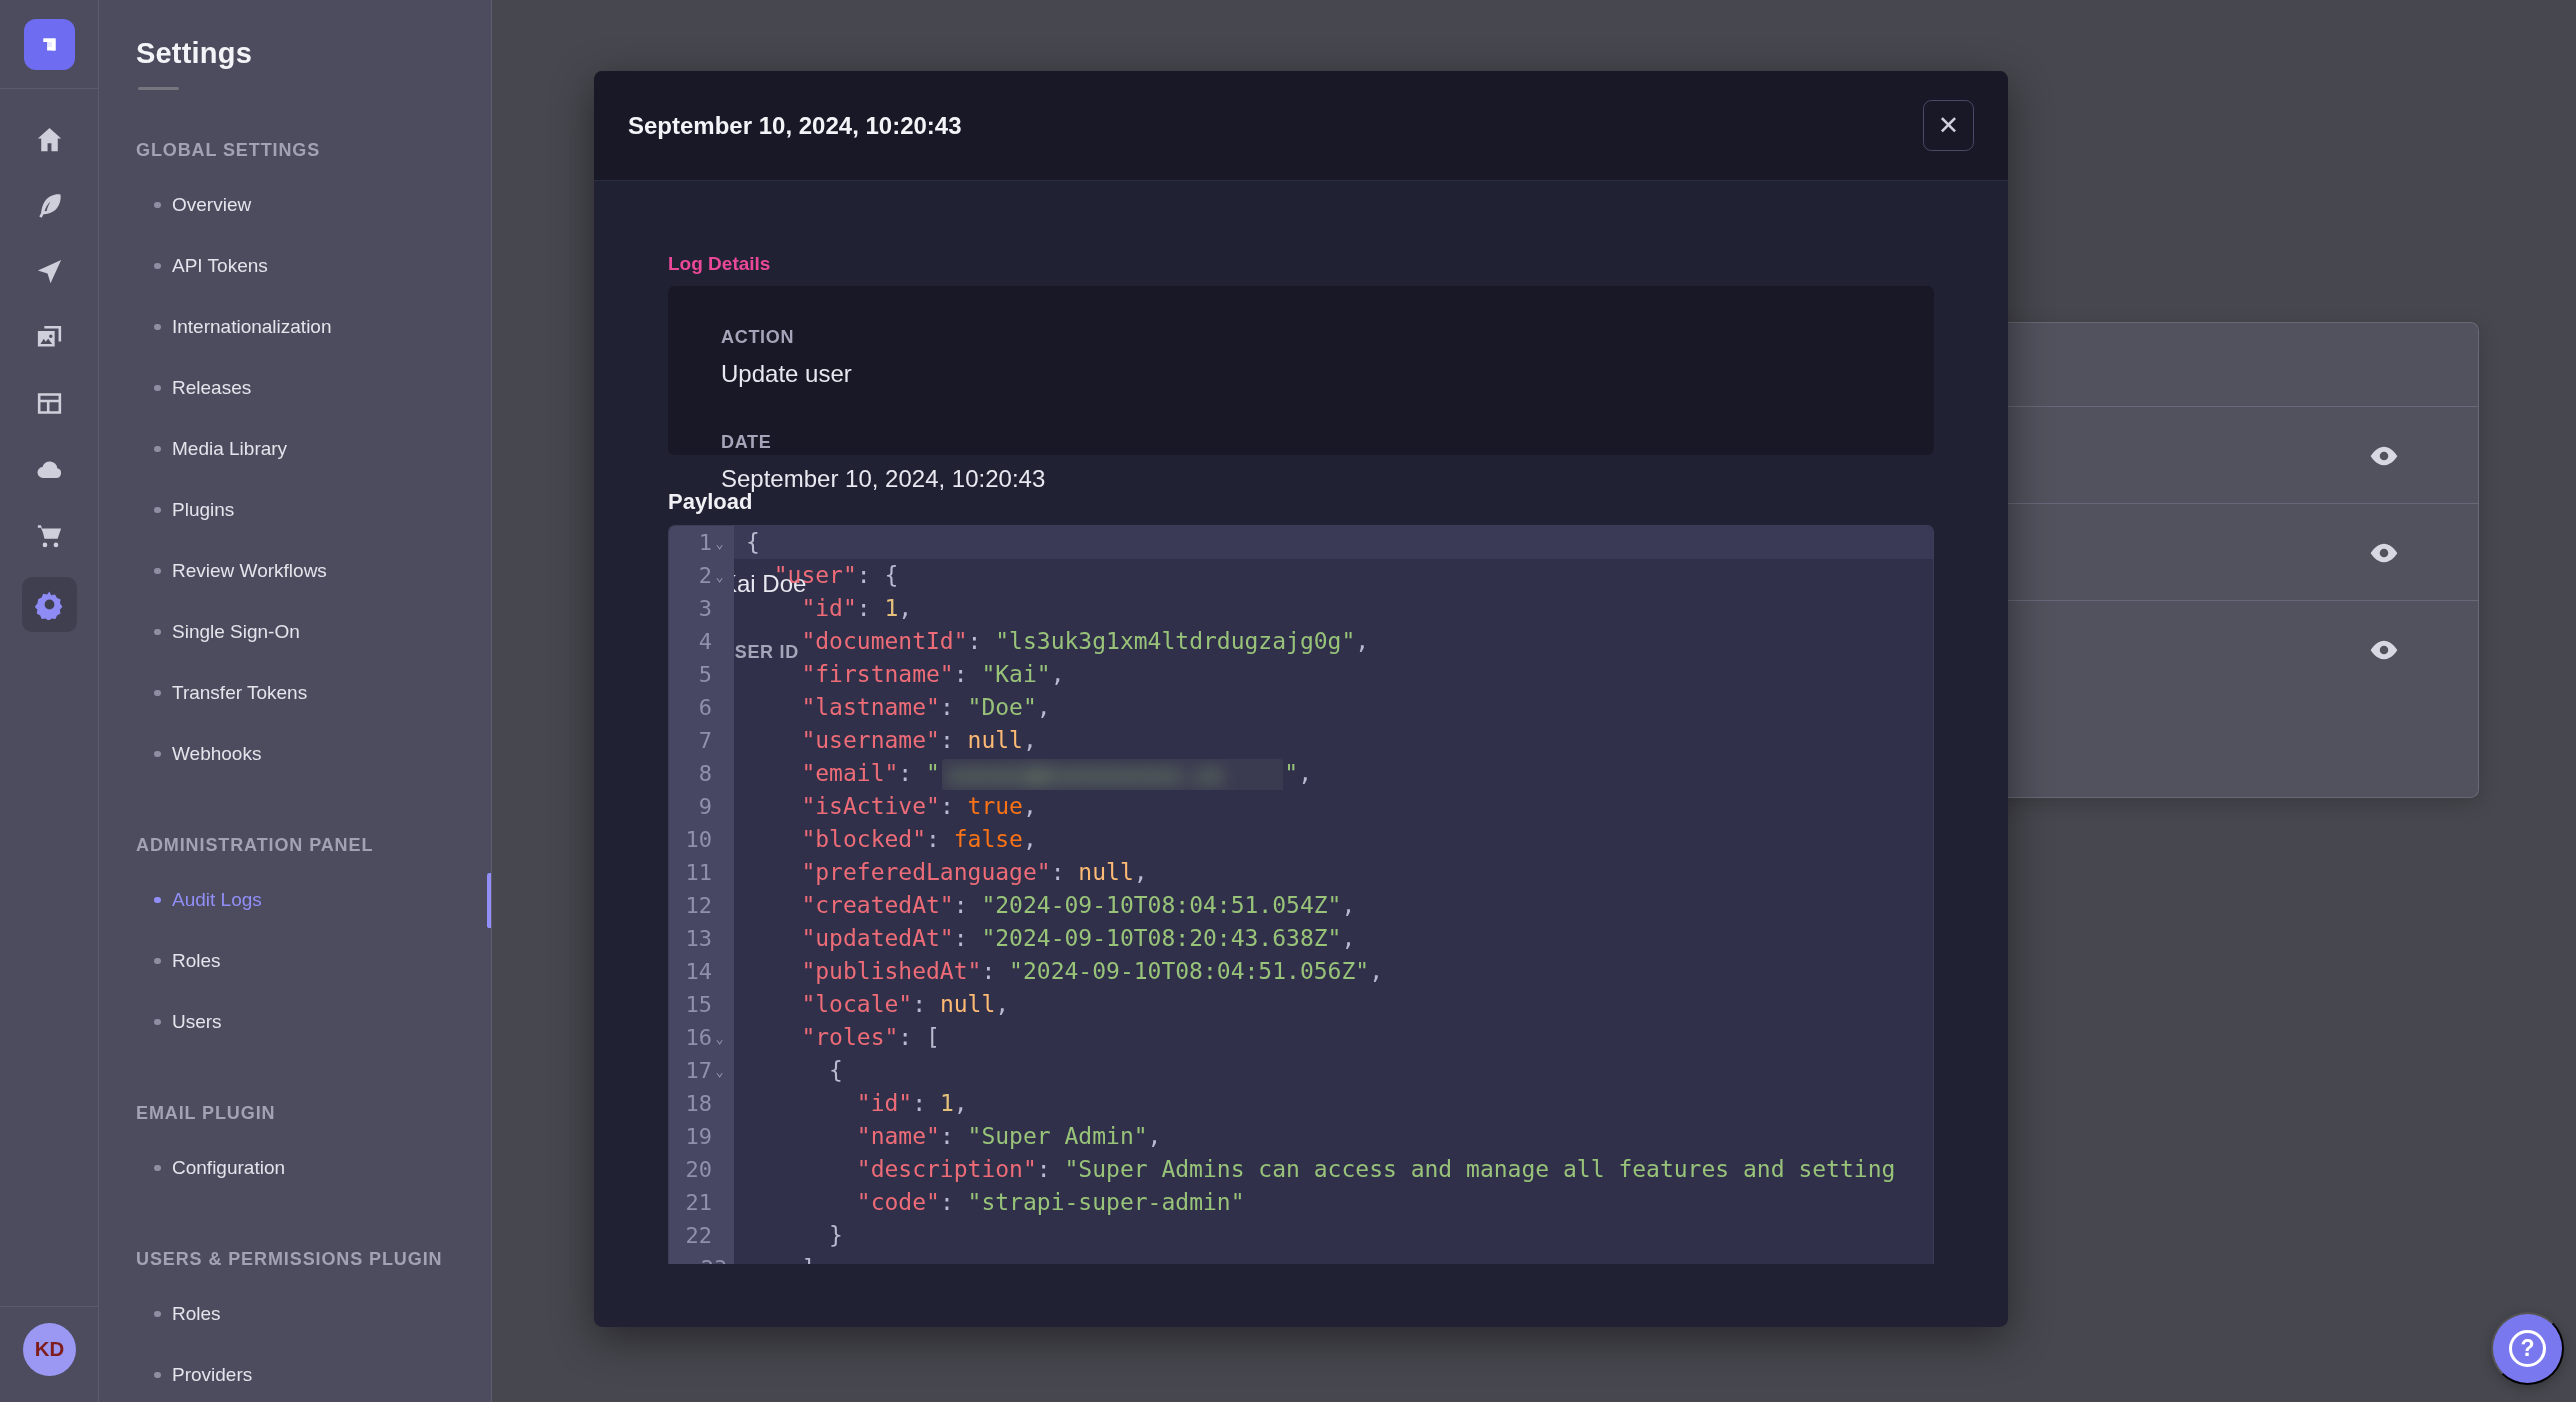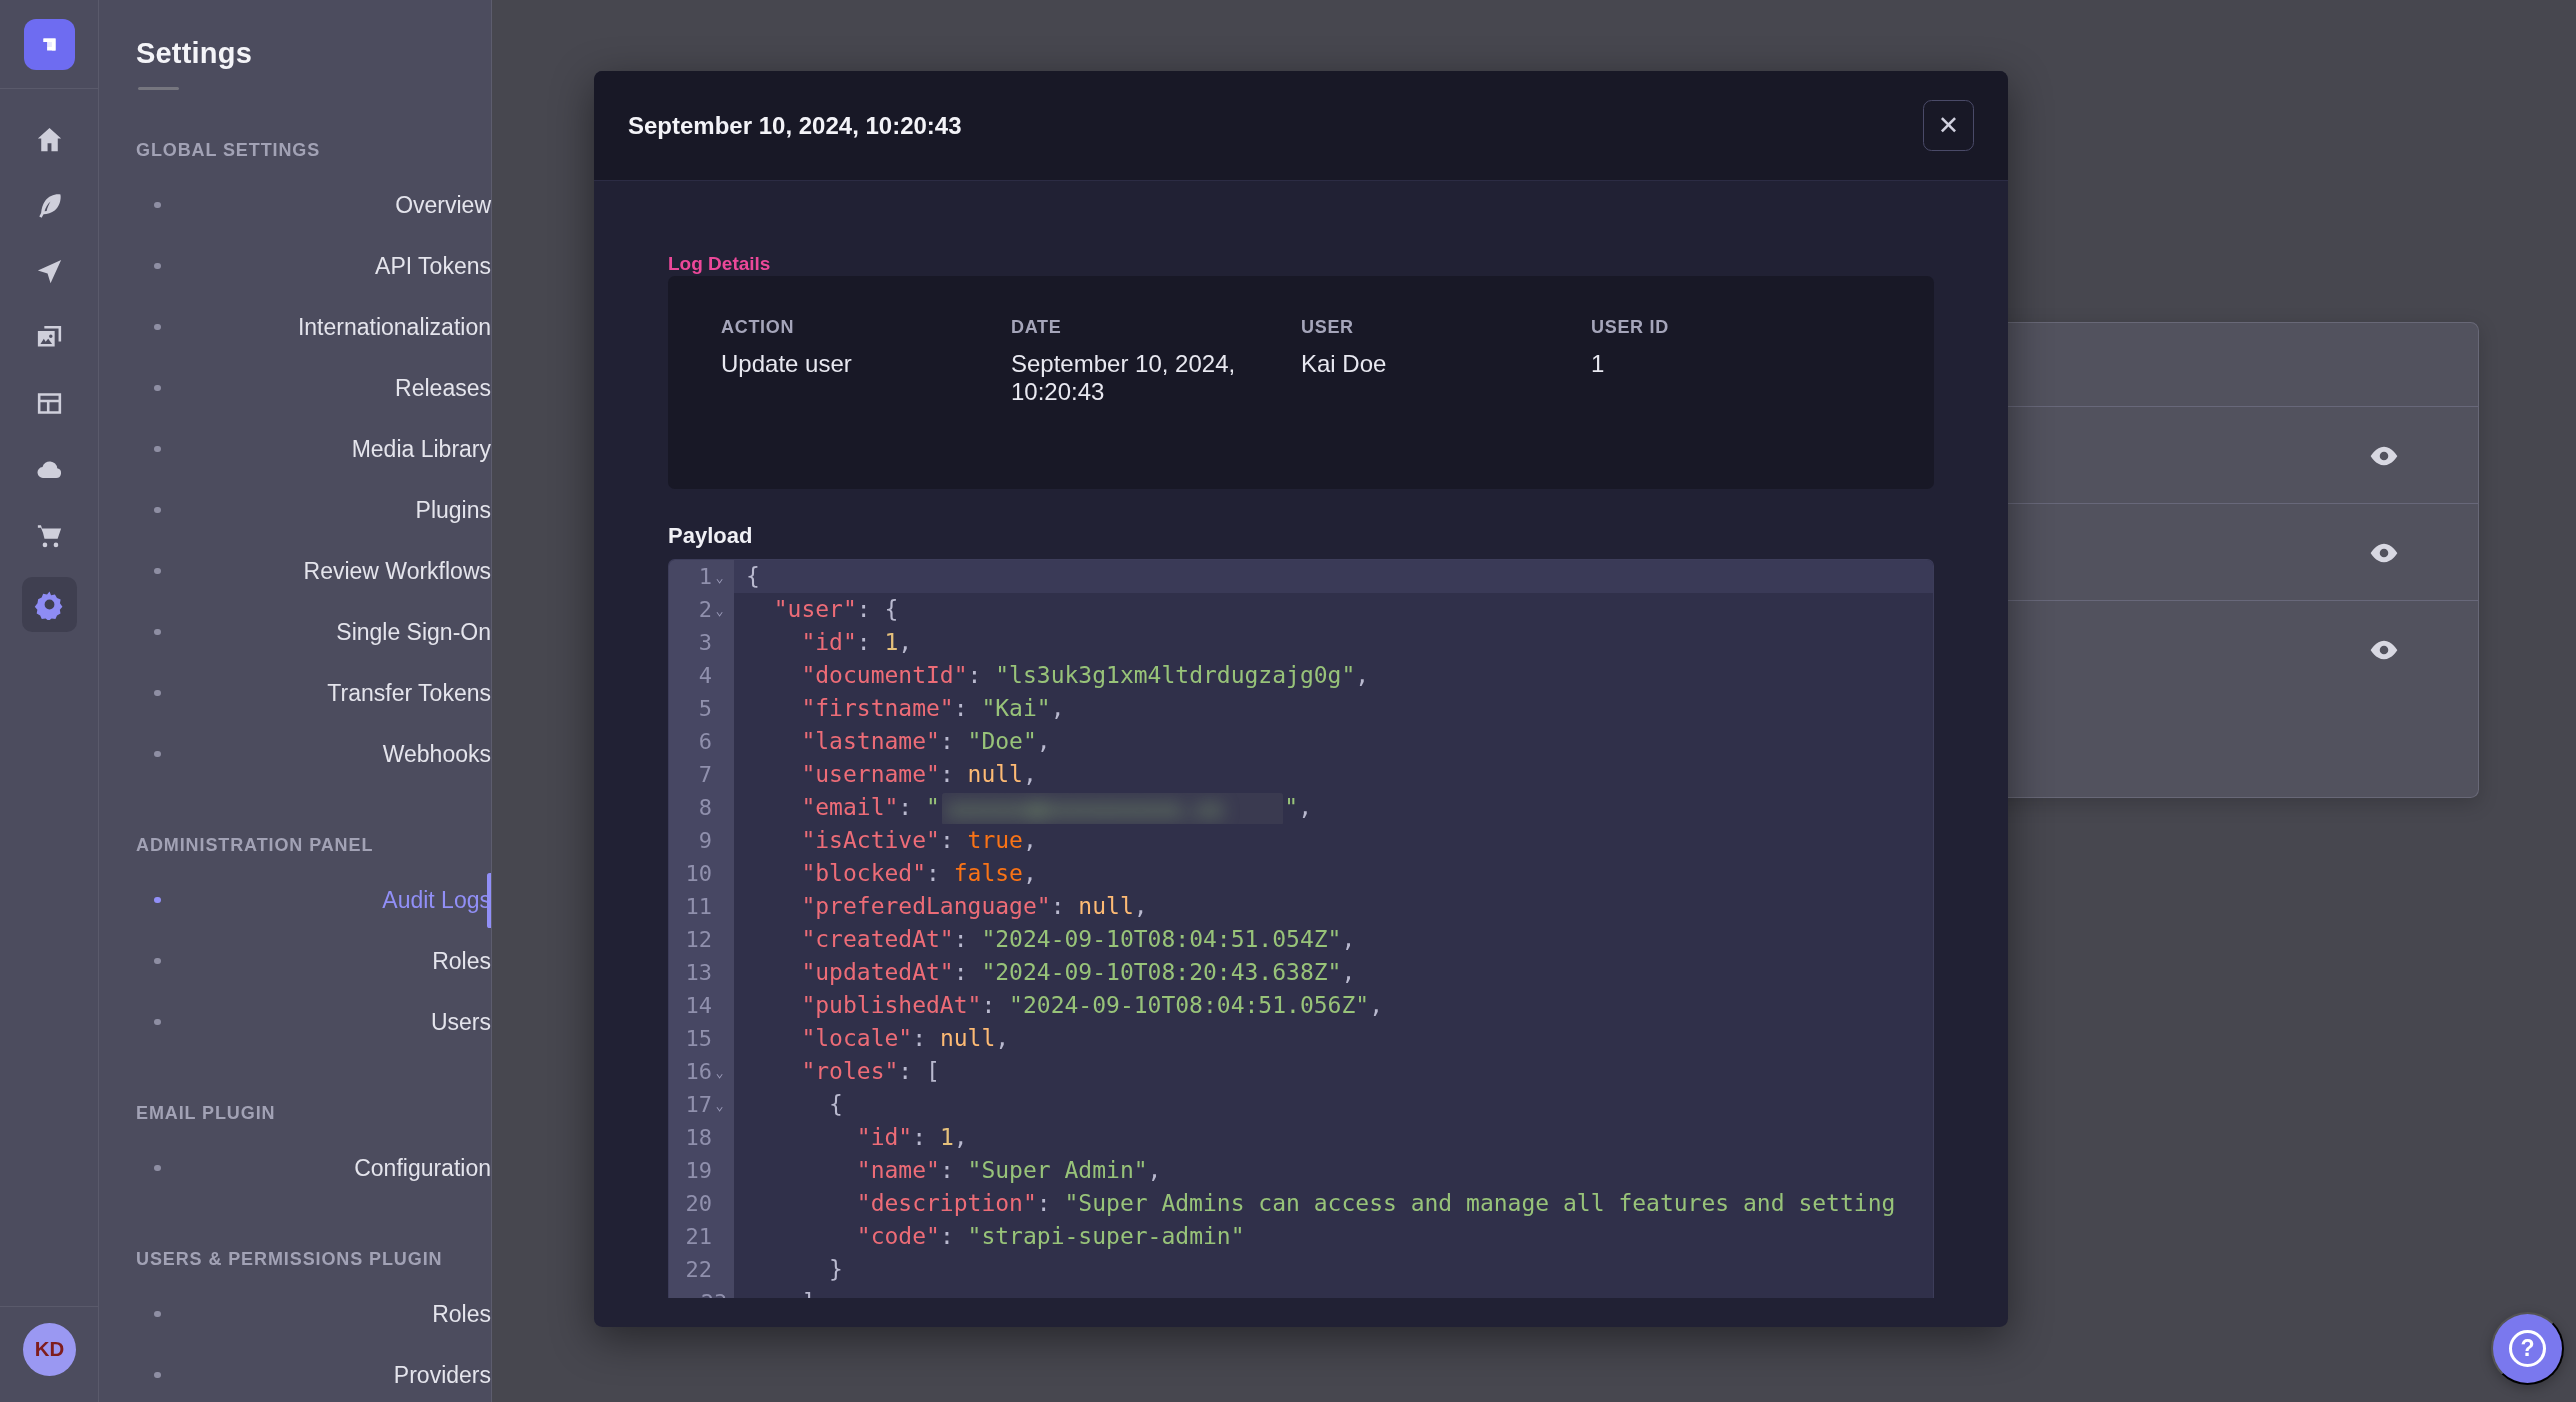--- a/index.html
+++ b/index.html
@@ -16,21 +16,21 @@
   .rail-icon.tile { height:73px; }
   .gear-tile { width:55px; height:55px; border-radius:10.2px; background:#3f3f50; display:flex; align-items:center; justify-content:center; }
   .gear-tile svg { fill:#8e8cf4; }
   .avatar { position:absolute; left:23px; top:1323px; width:53px; height:53px; border-radius:50%; background:#9a98f2; color:#7f1d1d; font-weight:bold; font-size:20.4px; display:flex; align-items:center; justify-content:center; }
 
   
   .sidebar { position:absolute; left:99px; top:0; width:393px; height:1402px; background:#4c4c5e; border-right:0.9px solid #5d5d6e; z-index:2; }
   .sb-title { padding:37px 0 0 37px; font-size:29px; font-weight:bold; color:#f4f4f8; letter-spacing:0.2px; }
   .sb-dash { margin:17px 0 0 39px; width:41px; height:2.6px; background:#76767f; border-radius:1.7px; }
   .sb-header { margin:36px 0 0 37px; height:49px; display:flex; align-items:center; font-size:18px; font-weight:bold; letter-spacing:0.9px; color:#a2a2b5; }
-  .sb-item { position:relative; height:61px; display:flex; align-items:center; padding-left:73px; font-size:23px; color:#e4e4ec; cursor:pointer;justify-content:flex-end; }
+  .sb-item { position:relative; height:61px; display:flex; align-items:center; padding-left:73px; font-size:19px; color:#e4e4ec; cursor:pointer; }
   .sb-item .dot { position:absolute; left:55px; width:6.8px; height:6.8px; border-radius:50%; background:#8e8ea3; }
   .sb-item.active { color:#918ff7; }
   .sb-item.active .dot { background:#918ff7; }
   .sb-item.active .active-bar { position:absolute; right:0; top:3.4px; width:4.3px; height:55px; background:#918ff7; border-radius:2.6px 0 0 2.6px; }
 
   
   .bg-card { position:absolute; left:1840px; top:322px; width:639px; height:476px; background:#52525e; border:0.9px solid rgba(130,130,150,.45); border-radius:8.5px; box-shadow:0 5.1px 20.4px rgba(0,0,0,.18); z-index:1; }
   .bg-card .hdr-row { height:83px; }
   .bg-row { height:97px; border-top:0.9px solid #68687a; position:relative; }
   .eye-btn { position:absolute; left:526px; top:31.5px; width:34px; height:34px; display:flex; align-items:center; justify-content:center; cursor:pointer; }
@@ -40,21 +40,21 @@
   .help-fab { position:absolute; left:2491px; top:1312px; width:73px; height:73px; border-radius:50%; background:#7a78ee; display:flex; align-items:center; justify-content:center; z-index:6; cursor:pointer; box-shadow:0 3.4px 12px rgba(0,0,0,.25); }
   .help-q { width:37px; height:37px; border:3.4px solid #fff; border-radius:50%; color:#fff; font-size:23px; font-weight:bold; display:flex; align-items:center; justify-content:center; }
 
   
   .modal { position:absolute; left:594px; top:71px; width:1414px; height:1256px; border-radius:8.5px; overflow:hidden; z-index:5; box-shadow:0 12px 43px rgba(0,0,0,.45); background:#212134; }
   .modal-header { height:110px; background:#181826; border-bottom:0.9px solid #2c2c44; display:flex; align-items:center; padding:0 34px; }
   .modal-title { font-size:24px; font-weight:bold; color:#f3f3f8; }
   .close-btn { margin-left:auto; width:51px; height:51px; border-radius:8.5px; border:0.9px solid #4a4a68; background:transparent; color:#d0d0de; font-size:25.6px; line-height:1; display:flex; align-items:center; justify-content:center; cursor:pointer; }
   .modal-body { padding:0 74px; }
   .log-details-title { margin-top:72px; font-size:19px; font-weight:bold; color:#ec4899; }
-  .details-card { margin-top:1px; height:213px; background:#181826; border-radius:6.8px; padding:41px 53px; display:grid; grid-template-columns:1fr 1fr 1fr 1fr; row-gap:44px; }
+  .details-card { margin-top:11px; height:169px; background:#181826; border-radius:6.8px; padding:41px 53px; display:grid; grid-template-columns:1fr; row-gap:44px; }
   .field-label { font-size:18px; font-weight:bold; letter-spacing:0.7px; color:#a5a5ba; }
   .field-value { margin-top:12px; font-size:24px; color:#e8e8f0; }
   .payload-label { margin-top:34px; font-size:22px; font-weight:bold; color:#f0f0f5; }
 
   
   .editor { margin-top:10.2px; height:739px; background:#30304a; border-radius:6.8px 6.8px 0 0; overflow:hidden; border:0.9px solid #3d3d5a; border-bottom:none; }
   .code-line { display:flex; height:33px; }
   .gutter { flex:0 0 65px; background:#474763; color:#9090ad; font-family:"DejaVu Sans Mono", monospace; font-size:22px; display:flex; align-items:center; justify-content:flex-end; padding-right:6.8px; }
   .gutter .fold { width:15.3px; font-size:13.6px; color:#9a9ab8; text-align:center; }
   .gutter .fold.empty { visibility:hidden; }

